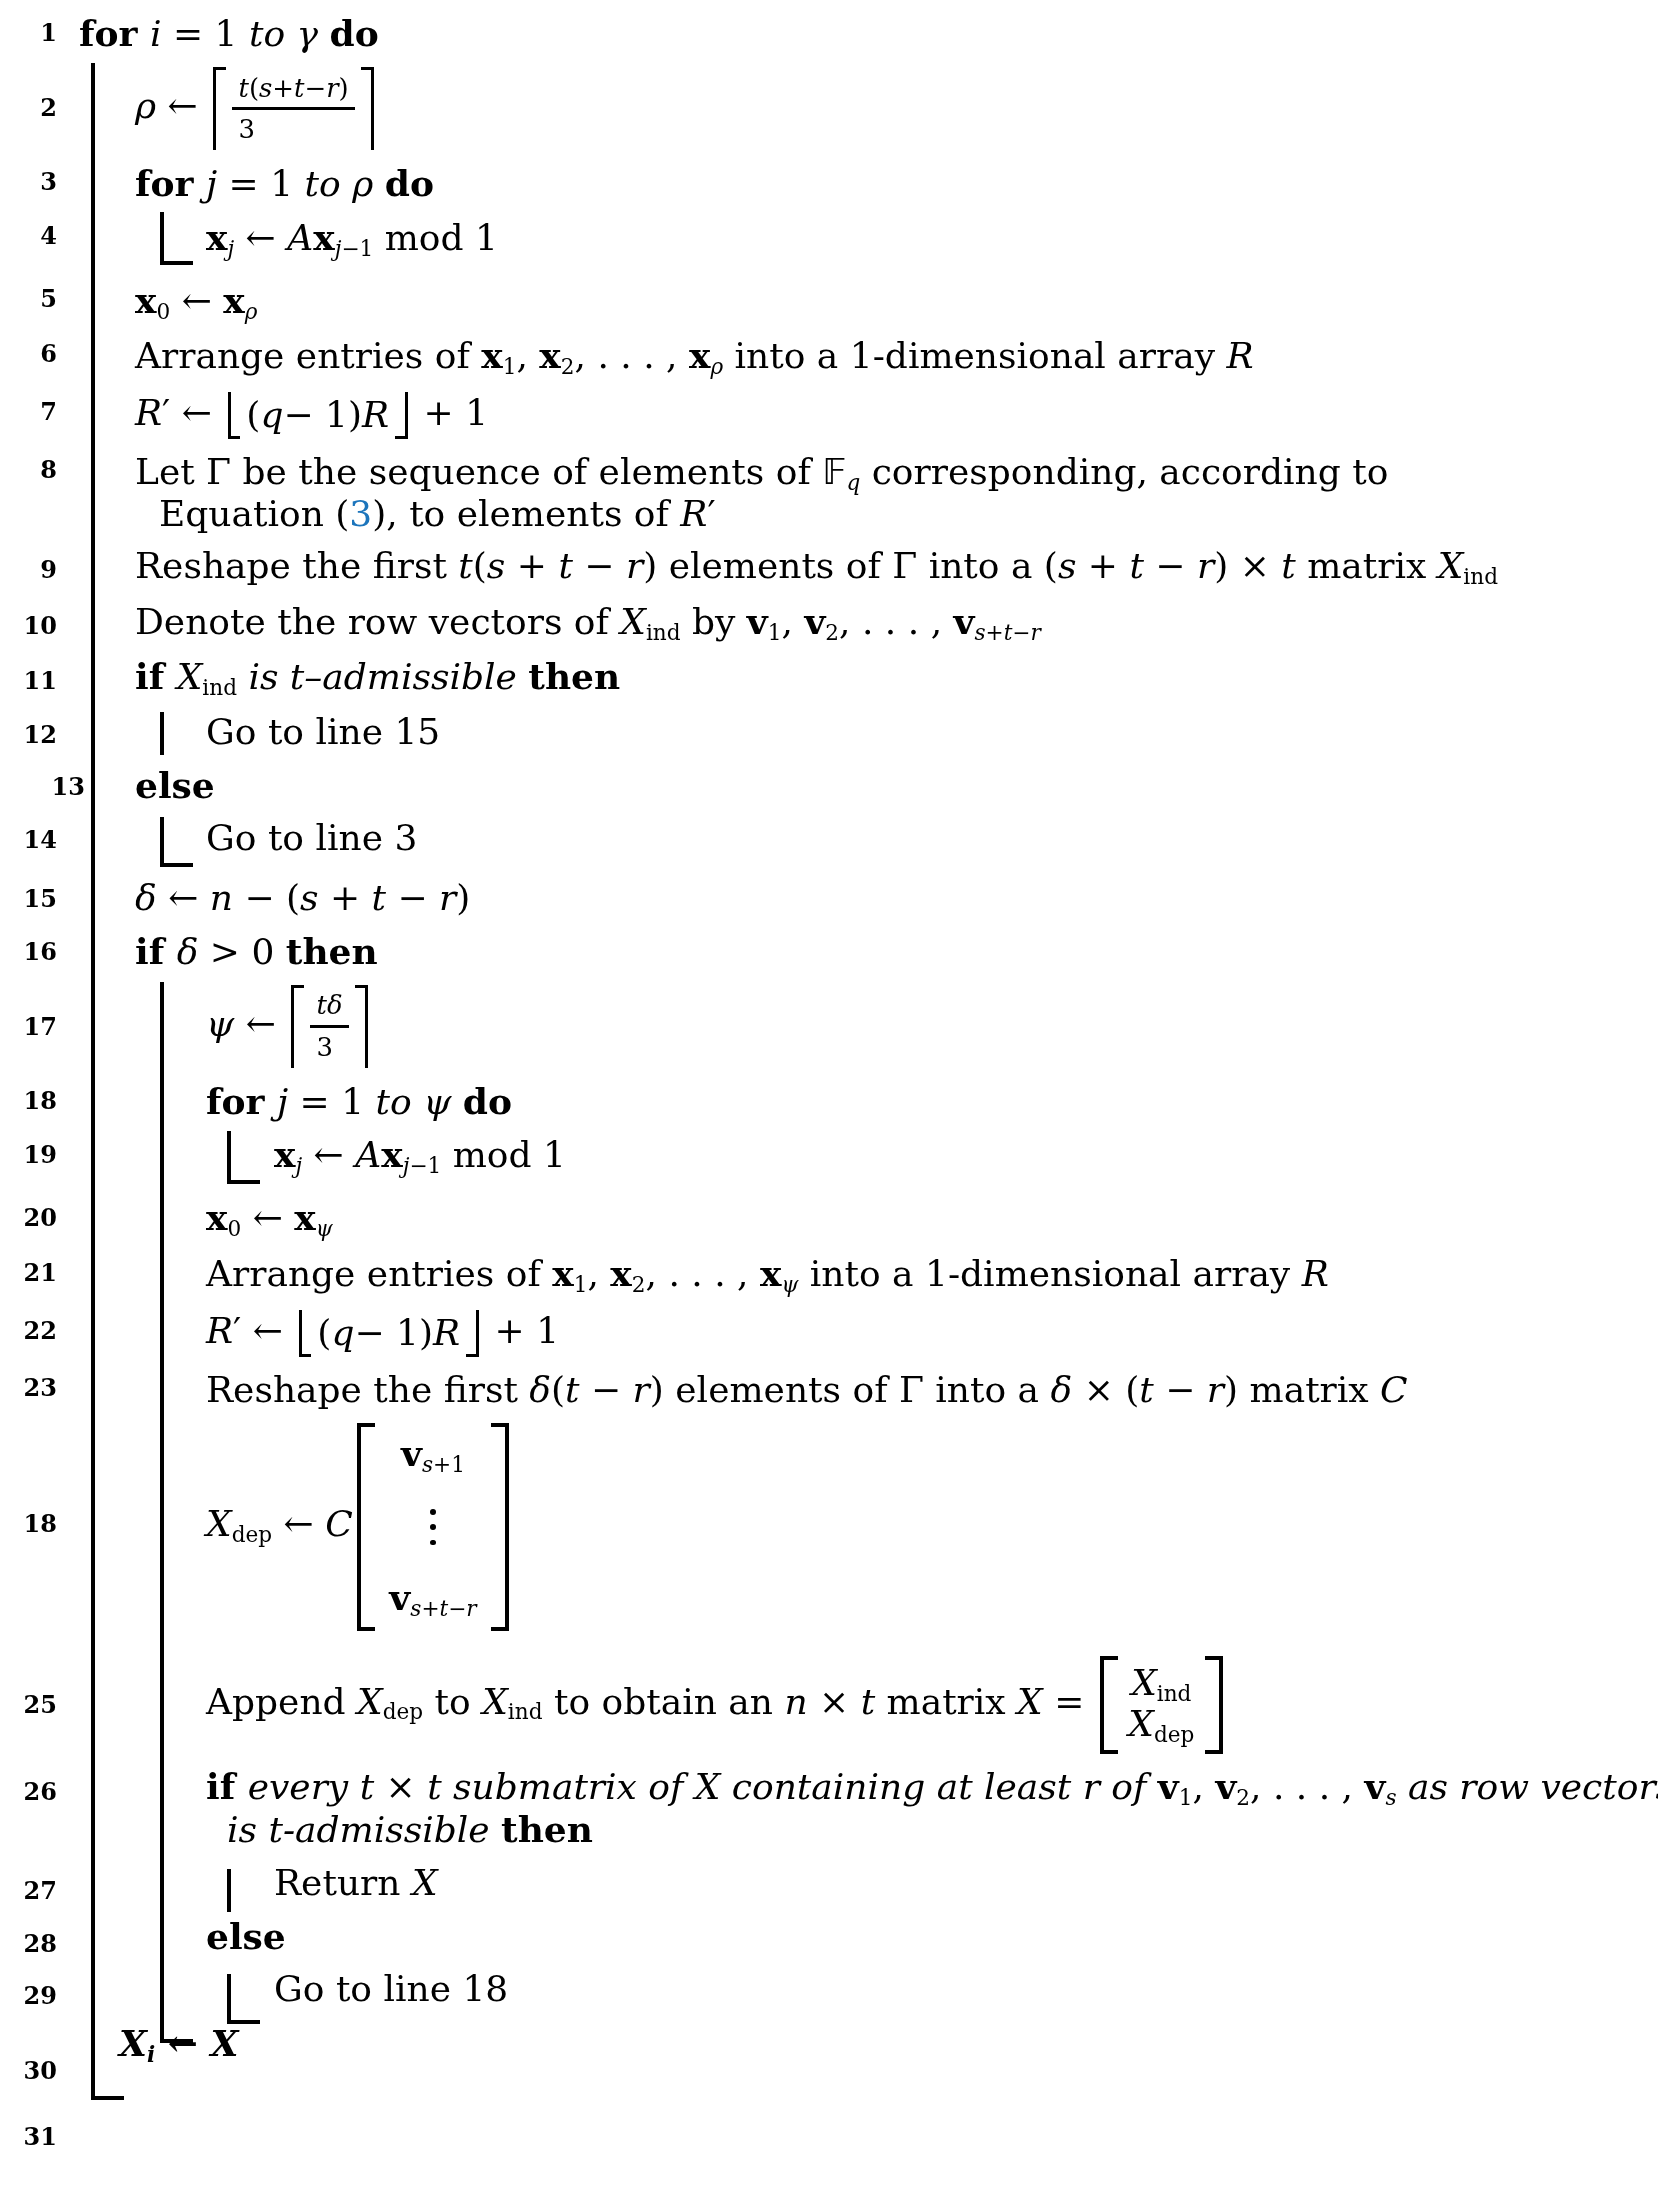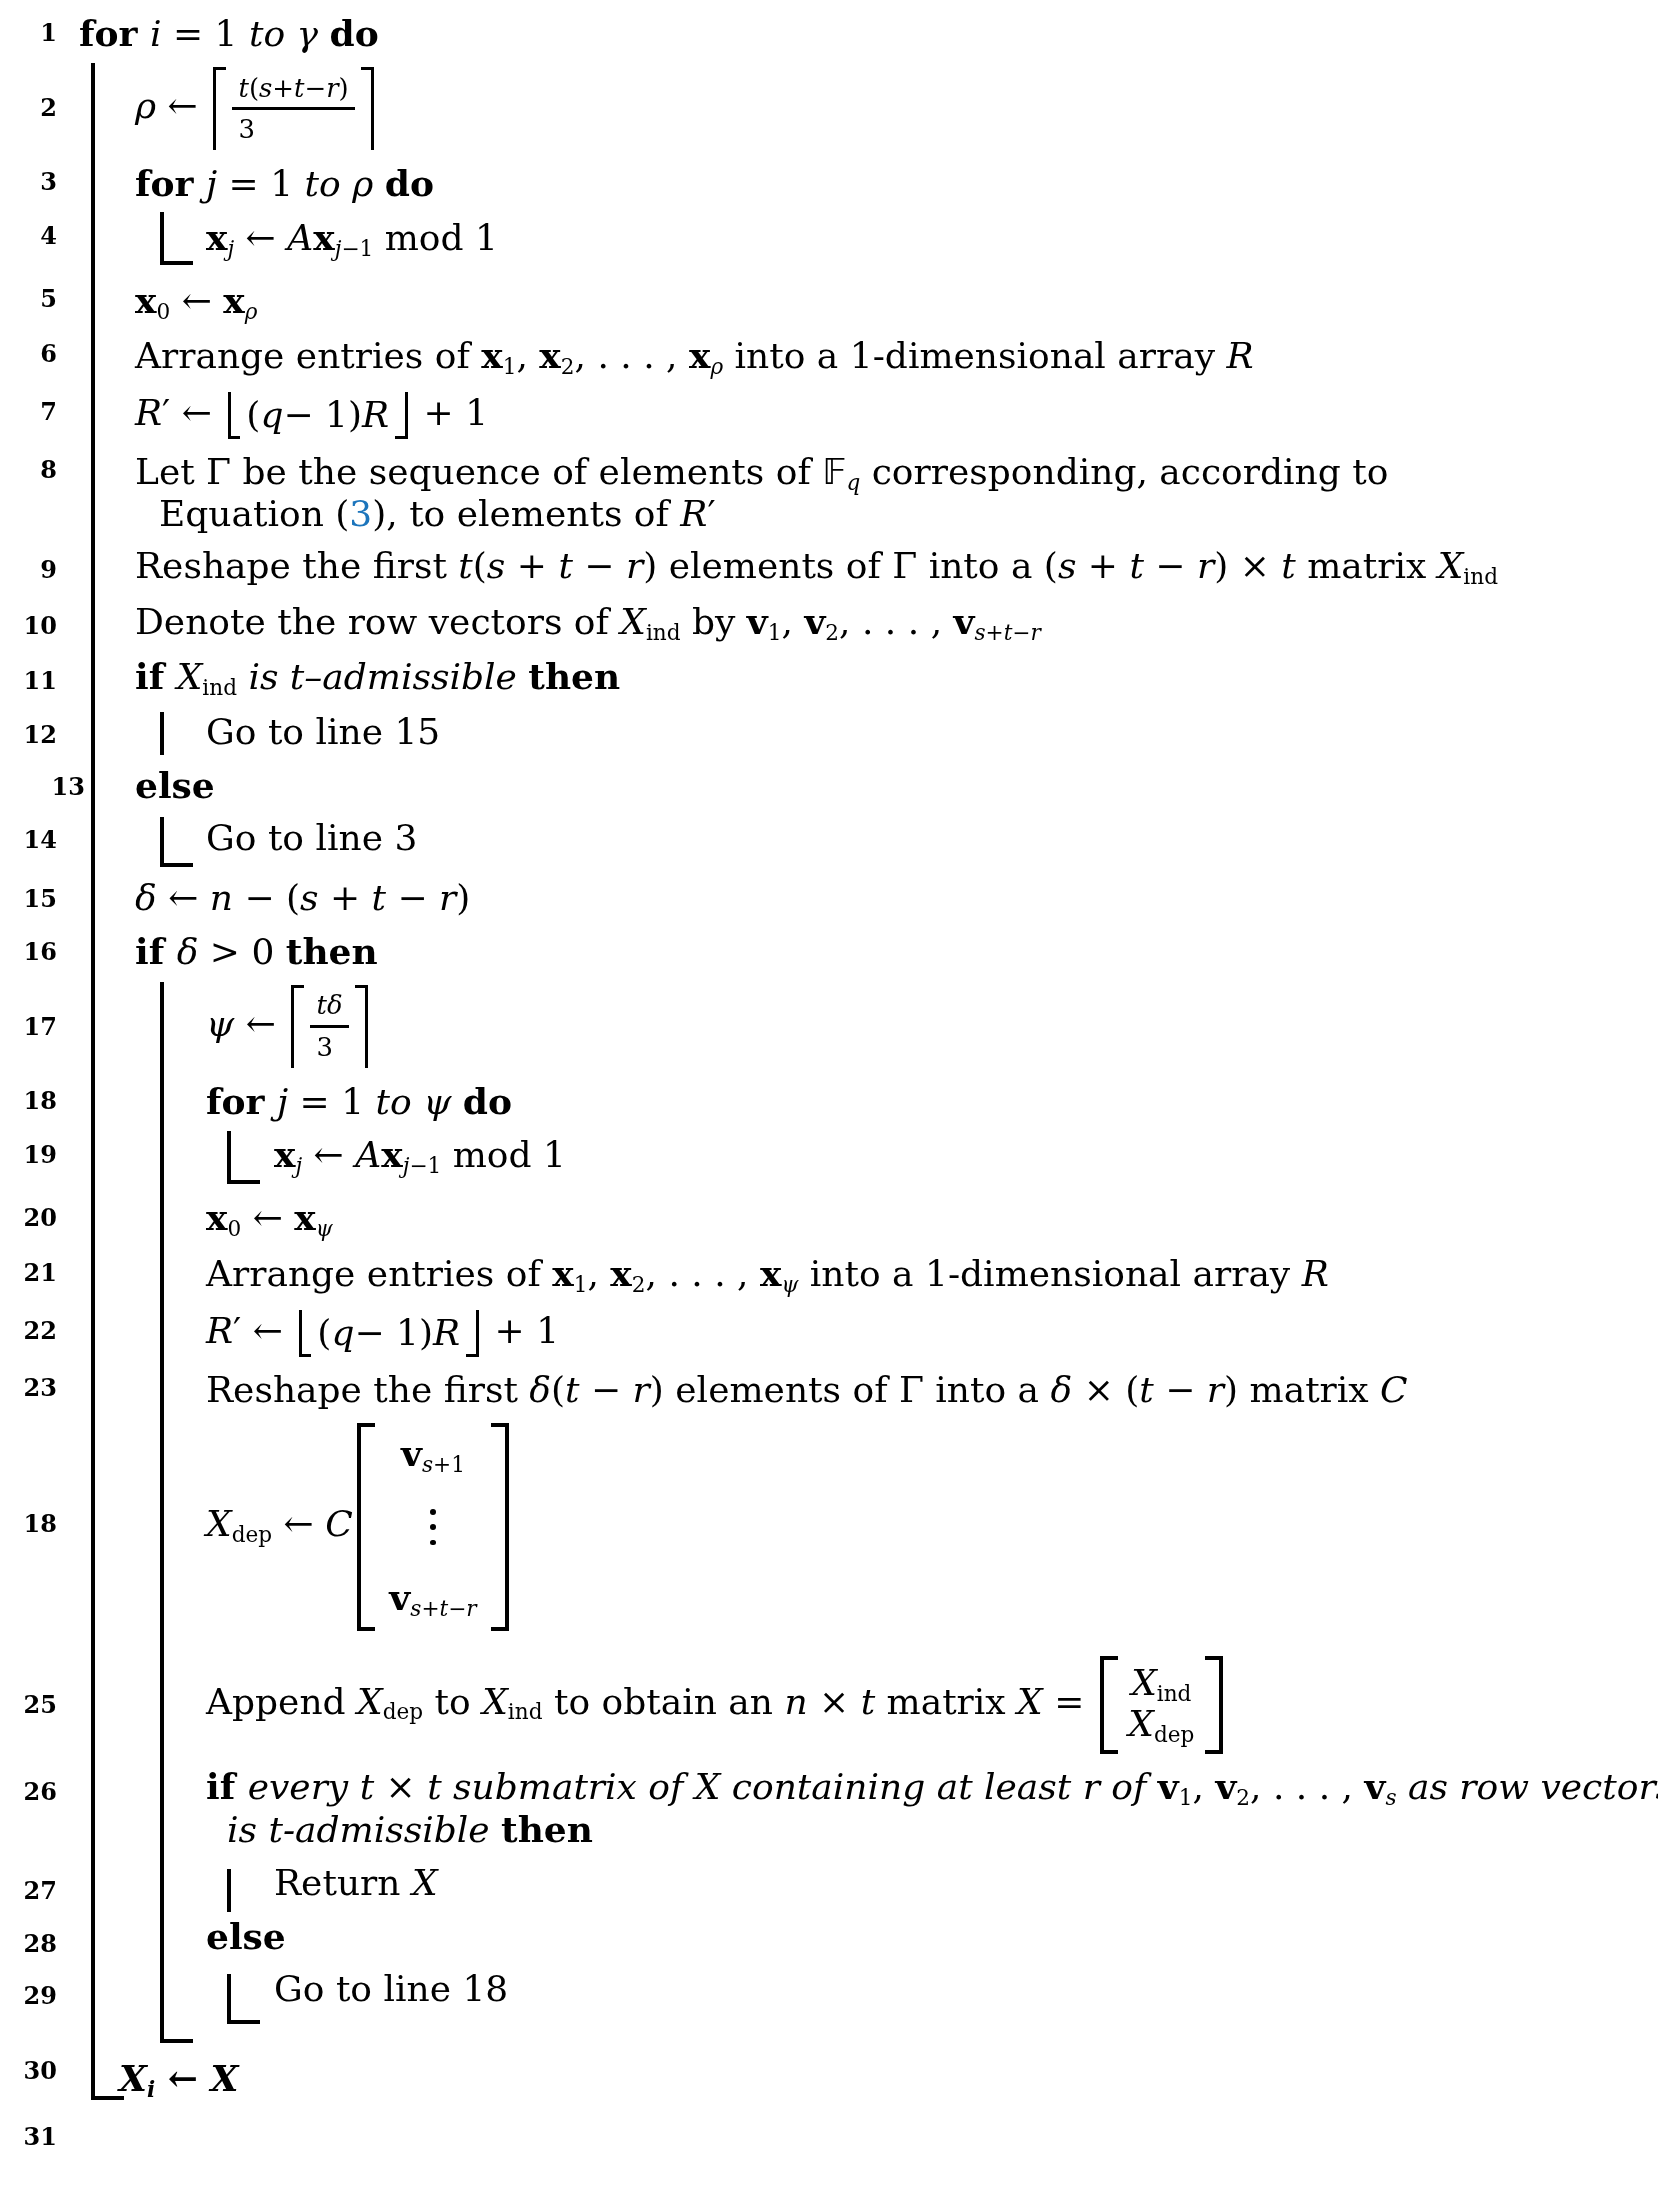--- a/index.html
+++ b/index.html
@@ -182,21 +182,21 @@
     <div class="line" style="padding-left: 206px;">
       <div class="row"><span class="kw">if </span><span class="m">every t </span><span class="r">× </span><span class="m">t submatrix of X containing at least r of </span><span class="vec">v</span><span class="sub"><span class="r">1</span></span><span class="r">, </span><span class="vec">v</span><span class="sub"><span class="r">2</span></span><span class="r">, . . . , </span><span class="vec">v</span><span class="sub"><span class="m">s</span></span><span class="m"> as row vectors</span></div>
       <div class="row" style="margin-left: 21px;"><span class="m">is t-admissible </span><span class="kw">then</span></div>
     </div>
     <div class="line" style="padding-left: 274px;">
       <div class="row"><span class="r">Return </span><span class="m">X</span></div>
     </div>
     <div class="line" style="padding-left: 206px;">
       <div class="row"><span class="kw">else</span></div>
     </div>
-    <div class="line" style="padding-left: 274px; margin-bottom: 50px;">
+    <div class="line" style="padding-left: 274px; margin-bottom: 15px;">
       <div class="row"><span class="r">Go to line 18</span></div>
     </div>
     <div class="line" style="padding-left: 119px; margin-bottom: 25px; font-weight: bold;">
       <div class="row"><span class="m">X</span><span class="sub"><span class="m">i</span></span><span class="r"> ← </span><span class="m">X</span></div>
     </div>
     <div class="lno" style="top: 20px;">1</div>
     <div class="lno" style="top: 95px;">2</div>
     <div class="lno" style="top: 169px;">3</div>
     <div class="lno" style="top: 223px;">4</div>
     <div class="lno" style="top: 286px;">5</div>

